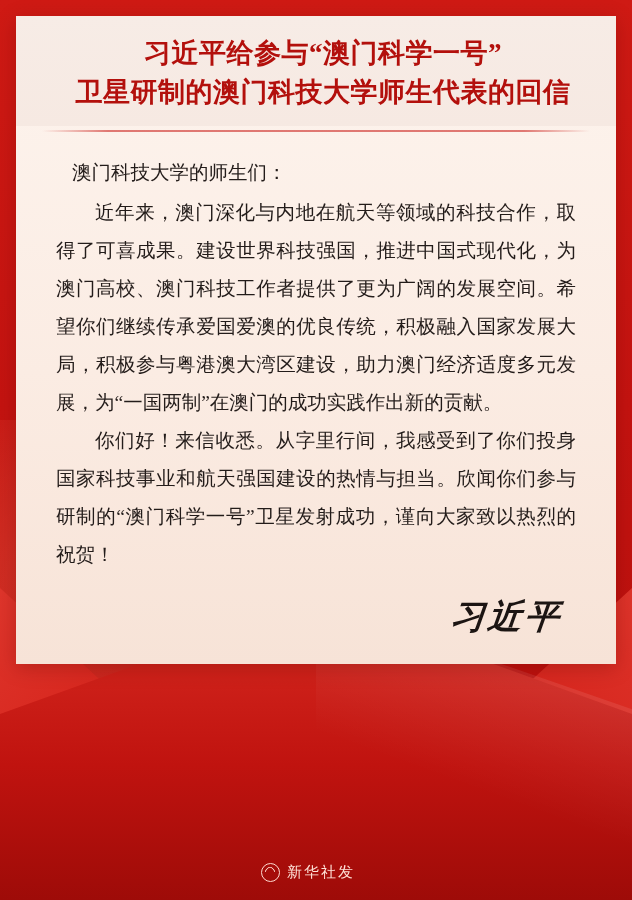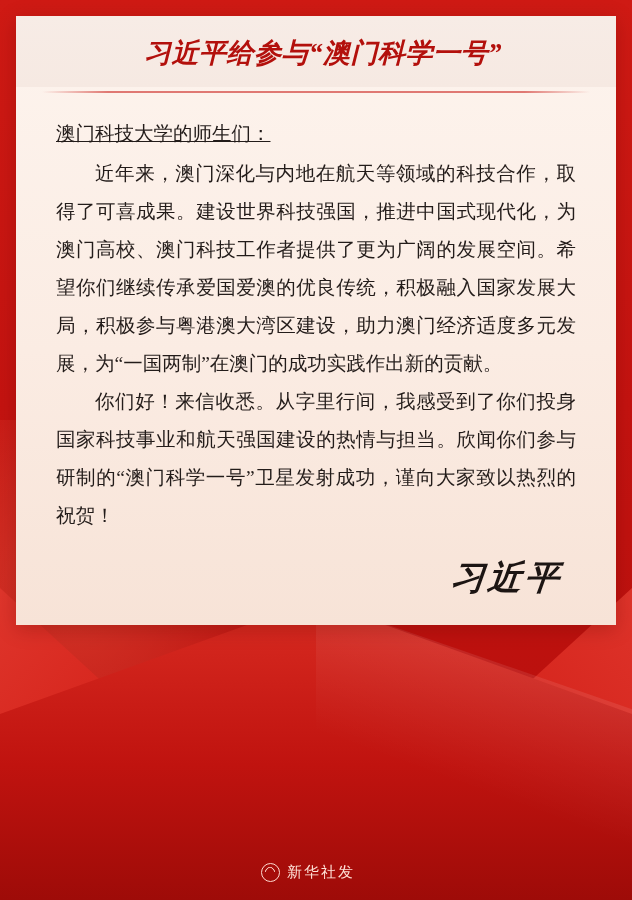--- a/index.html
+++ b/index.html
@@ -78,21 +78,20 @@
     width: 600px;
     background: linear-gradient(180deg, #fdf4ee 0%, #fbece3 55%, #f7e3d7 100%);
     box-shadow: 0 4px 18px rgba(90, 10, 5, .28);
     padding-bottom: 14px;
   }
 
   .title-band {
     background: linear-gradient(180deg, #f7ece6 0%, #f6e9e2 100%);
     padding: 18px 26px 14px 40px;
     text-align: center;
-    font-style: italic;
   }
   .title-line {
     color: #b3100c;
     font-weight: bold;
     font-size: 27px;
     line-height: 1.45;
     letter-spacing: .5px;
     white-space: nowrap;
   }
   .divider {
@@ -103,22 +102,21 @@
 
   .body {
     padding: 22px 40px 4px 40px;
     color: #231c1a;
     font-size: 19.5px;
     line-height: 1.95;
     text-align: justify;
     text-justify: inter-ideograph;
   }
   .salutation {
-    margin: 0 0 2px 0;
-    text-decoration: underline;
+    margin: 0 0 2px 16px;
   }
   .para {
     margin: 0;
     text-indent: 2em;
   }
 
   .sign-wrap {
     padding: 16px 54px 10px 40px;
     text-align: right;
   }
@@ -185,20 +183,21 @@
   <div class="glow"></div>
   <div class="env-left"></div>
   <div class="env-right"></div>
   <div class="env-fold"></div>
   <div class="env-shine"></div>
 
   <div class="letter">
 
     <div class="title-band">
       <div class="title-line">习近平给参与“澳门科学一号”</div>
+      <div class="title-line">卫星研制的澳门科技大学师生代表的回信</div>
     </div>
     <div class="divider"></div>
 
     <div class="body">
       <p class="salutation">澳门科技大学的师生们：</p>
       <p class="para">近年来，澳门深化与内地在航天等领域的科技合作，取得了可喜成果。建设世界科技强国，推进中国式现代化，为澳门高校、澳门科技工作者提供了更为广阔的发展空间。希望你们继续传承爱国爱澳的优良传统，积极融入国家发展大局，积极参与粤港澳大湾区建设，助力澳门经济适度多元发展，为“一国两制”在澳门的成功实践作出新的贡献。</p>
       <p class="para">你们好！来信收悉。从字里行间，我感受到了你们投身国家科技事业和航天强国建设的热情与担当。欣闻你们参与研制的“澳门科学一号”卫星发射成功，谨向大家致以热烈的祝贺！</p>
     </div>
 
     <div class="sign-wrap">

